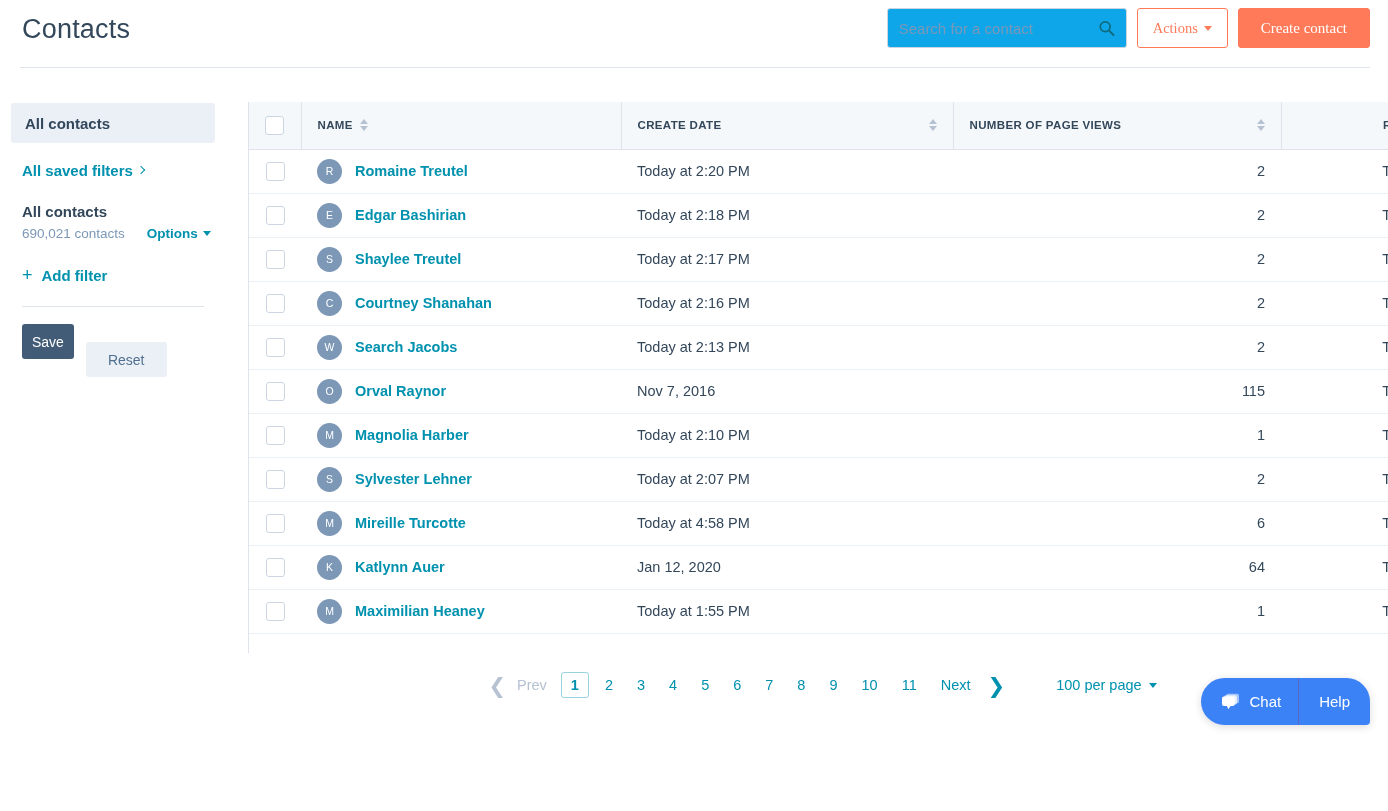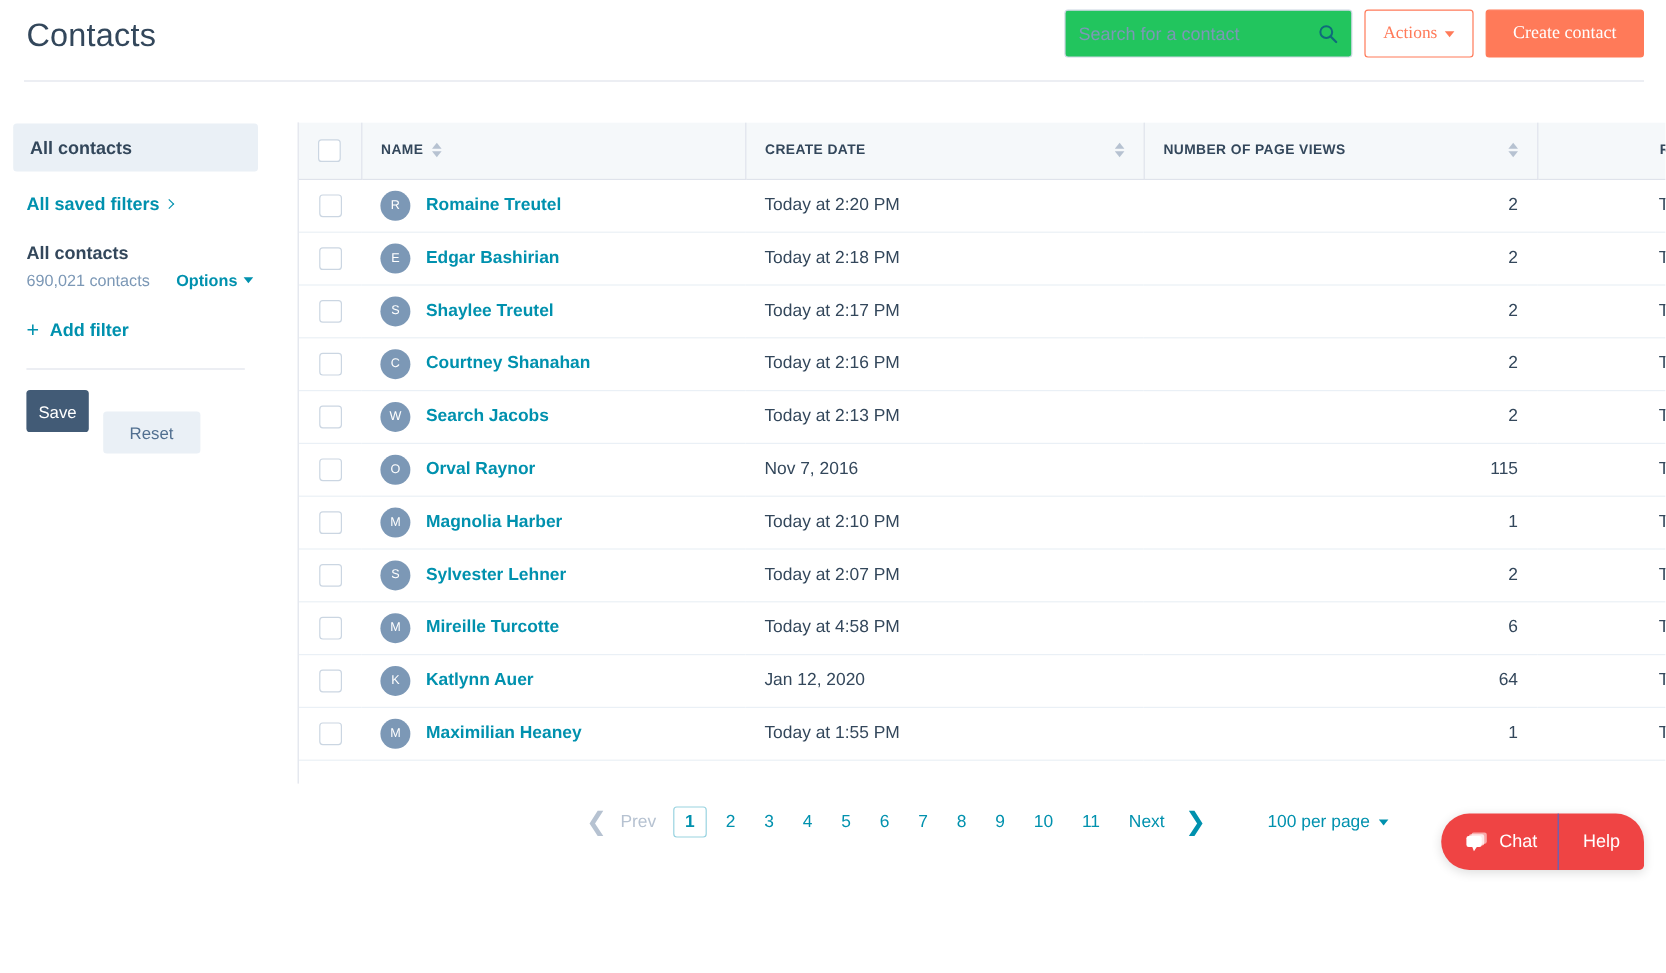--- a/index.html
+++ b/index.html
@@ -22,21 +22,21 @@
   .page-title {
     position: absolute; left: 22px; top: 14px;
     font-size: 27px; font-weight: 400; color: #33475b; letter-spacing: .2px;
   }
   .top-actions {
     position: absolute; right: 18px; top: 8px;
     display: flex; align-items: center; gap: 10px;
   }
   .search-wrap {
     position: relative; width: 240px; height: 40px;
-    background: #22c55e; border: 1px solid #cbd6e2; border-radius: 3px;
+    background: #0ea5e9; border: 1px solid #cbd6e2; border-radius: 3px;
     display: flex; align-items: center;
   }
   .search-input {
     border: 0; outline: none; background: transparent;
     font-family: "Liberation Sans", sans-serif;
     font-size: 15px; color: #33475b;
     padding: 0 34px 0 11px; width: 100%; height: 100%;
   }
   .search-input::placeholder { color: #7c98b6; opacity: 1; }
   .search-icon {
@@ -192,21 +192,21 @@
   }
   .pg-next { color: #0091ae; font-size: 14.5px; padding: 0 8px 0 12px; cursor: pointer; }
   .per-page {
     color: #0091ae; font-size: 14.5px; margin-left: 42px; cursor: pointer;
     display: inline-flex; align-items: center; gap: 7px;
   }
 
   
   .chat-widget {
     position: absolute; right: 18px; bottom: 12px;
-    height: 47px; background: #ef4444; border-radius: 24px 24px 4px 24px;
+    height: 47px; background: #3b82f6; border-radius: 24px 24px 4px 24px;
     display: flex; align-items: center; color: #fff;
     box-shadow: 0 2px 9px rgba(0,0,0,.14);
   }
   .chat-btn {
     display: flex; align-items: center; gap: 9px;
     padding: 0 17px 0 20px; height: 100%; cursor: pointer; font-size: 15px;
   }
   .chat-sep { width: 1px; height: 47px; background: #5866c4; }
   .help-btn {
     padding: 0 20px; height: 100%; display: flex; align-items: center;

